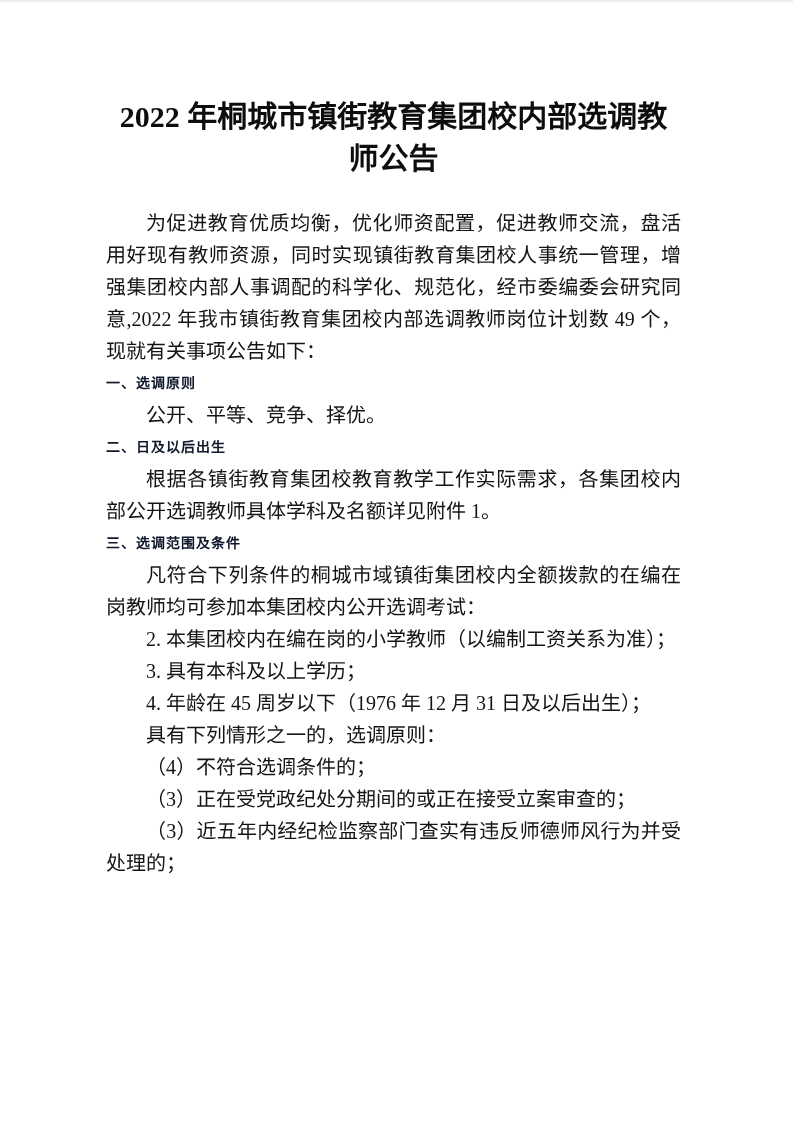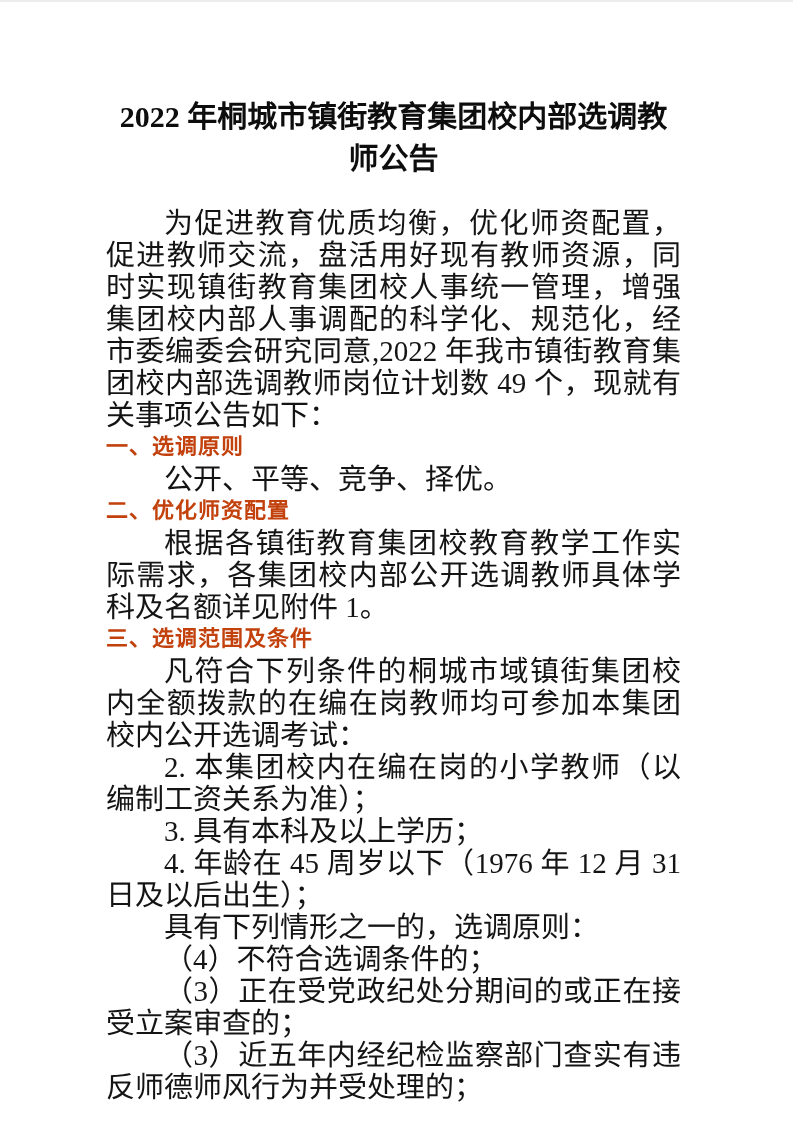--- a/index.html
+++ b/index.html
@@ -28,51 +28,51 @@
     font-size: 30px;
     line-height: 42px;
     font-weight: bold;
     text-align: center;
     letter-spacing: 0px;
     color: #0d0d0d;
     font-family: "Liberation Serif", "DejaVu Serif", serif;
   }
   .para {
     margin: 0;
-    font-size: 29px;
+    font-size: 20px;
     line-height: 32px;
     text-align: justify;
     text-indent: 2em;
     word-break: break-all;
     color: #141414;
   }
   .heading {
     margin: 0;
-    font-size: 22px;
+    font-size: 14px;
     line-height: 32px;
     font-weight: bold;
     text-indent: 0;
-    color: #c2410c;
+    color: #0f172a;
     font-family: "Liberation Sans", "DejaVu Sans", sans-serif;
     letter-spacing: 1px;
   }
 </style>
 </head>
 <body>
 
 <div class="page">
 
   <h1 class="doc-title">2022 年桐城市镇街教育集团校内部选调教师公告</h1>
 
   <p class="para">为促进教育优质均衡，优化师资配置，促进教师交流，盘活用好现有教师资源，同时实现镇街教育集团校人事统一管理，增强集团校内部人事调配的科学化、规范化，经市委编委会研究同意,2022 年我市镇街教育集团校内部选调教师岗位计划数 49 个，现就有关事项公告如下：</p>
 
   <h2 class="heading">一、选调原则</h2>
   <p class="para">公开、平等、竞争、择优。</p>
 
-  <h2 class="heading">二、优化师资配置</h2>
+  <h2 class="heading">二、日及以后出生</h2>
   <p class="para">根据各镇街教育集团校教育教学工作实际需求，各集团校内部公开选调教师具体学科及名额详见附件 1。</p>
 
   <h2 class="heading">三、选调范围及条件</h2>
   <p class="para">凡符合下列条件的桐城市域镇街集团校内全额拨款的在编在岗教师均可参加本集团校内公开选调考试：</p>
 
   <p class="para">2. 本集团校内在编在岗的小学教师（以编制工资关系为准）；</p>
   <p class="para">3. 具有本科及以上学历；</p>
   <p class="para">4. 年龄在 45 周岁以下（1976 年 12 月 31 日及以后出生）；</p>
 
   <p class="para">具有下列情形之一的，选调原则：</p>

